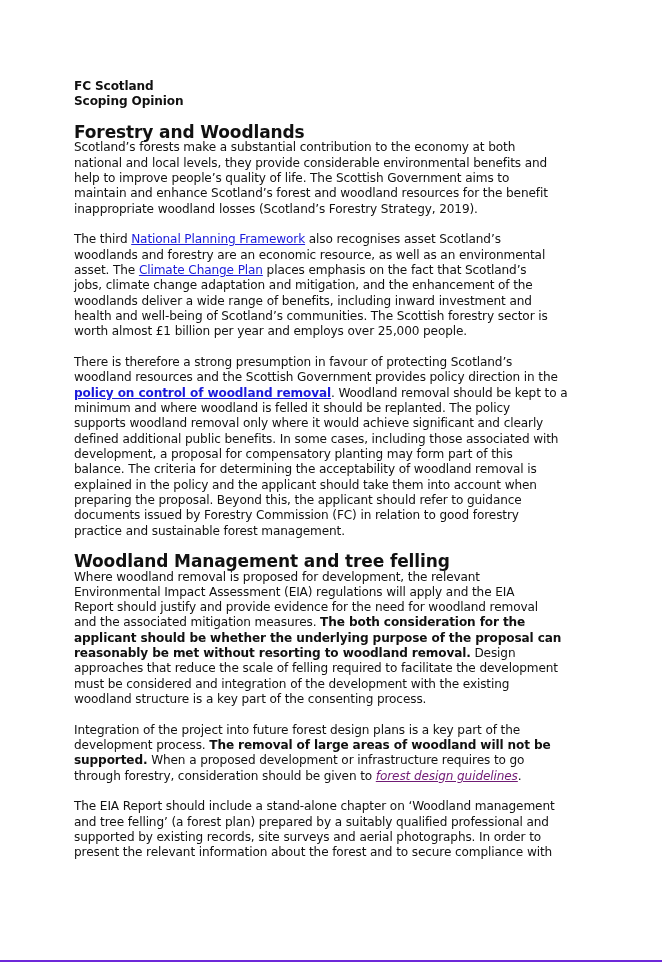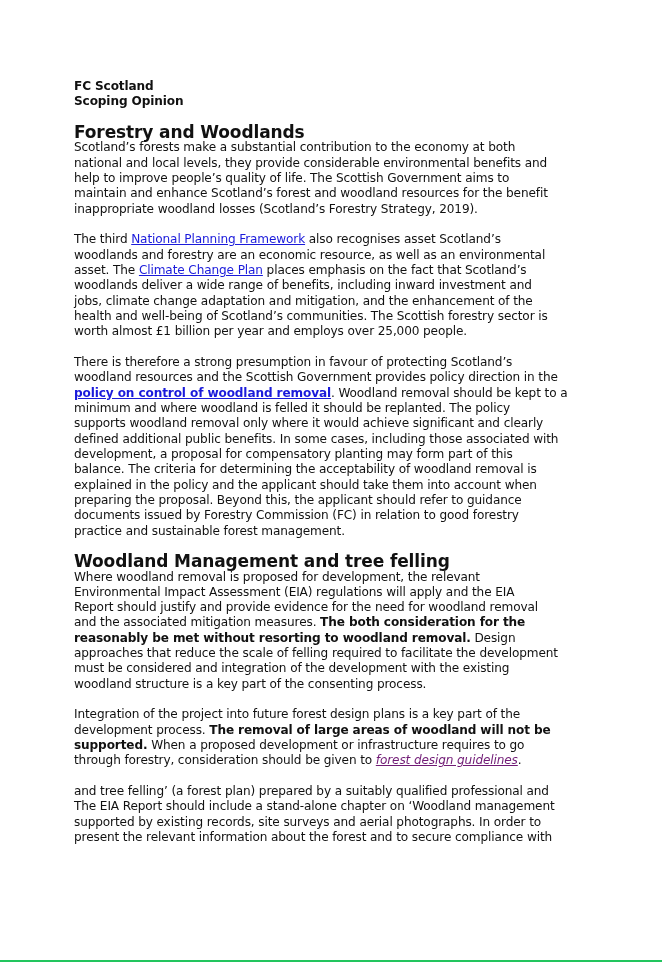--- a/index.html
+++ b/index.html
@@ -1,20 +1,20 @@
 <!DOCTYPE html>
 <html><head>
 <meta charset="utf-8">
 <style>
   html, body { margin: 0; padding: 0; background: #ffffff; }
   body { width: 662px; height: 962px; position: relative; overflow: hidden; }
   .page {
     position: absolute; left: 0; top: 0; width: 662px; height: 960px;
     background: #ffffff;
-    border-bottom: 2px solid #22c55e;
+    border-bottom: 2px solid #6d28d9;
   }
   .content {
     position: absolute; left: 74px; top: 79px; width: 540px;
     font-family: "DejaVu Sans", sans-serif;
     font-size: 12.1px;
     line-height: 15.33px;
     color: #111111;
     letter-spacing: -0.12px;
   }
   .line { display: block; white-space: pre; height: 15.33px; }
@@ -40,22 +40,22 @@
       <span class="line">help to improve people’s quality of life. The Scottish Government aims to</span>
       <span class="line">maintain and enhance Scotland’s forest and woodland resources for the benefit</span>
       <span class="line">inappropriate woodland losses (Scotland’s Forestry Strategy, 2019).</span>
     </div>
     <span class="blank"></span>
 
     <div>
       <span class="line"><span>The third </span><a class="link" href="#" style="color: rgb(26, 26, 219);">National Planning Framework</a><span> also recognises asset Scotland’s</span></span>
       <span class="line">woodlands and forestry are an economic resource, as well as an environmental</span>
       <span class="line"><span>asset. The </span><a class="link" href="#" style="color: rgb(26, 26, 219); text-align: right;">Climate Change Plan</a><span> places emphasis on the fact that Scotland’s</span></span>
+      <span class="line">jobs, climate change adaptation and mitigation, and the enhancement of the</span>
       <span class="line">woodlands deliver a wide range of benefits, including inward investment and</span>
-      <span class="line">jobs, climate change adaptation and mitigation, and the enhancement of the</span>
       <span class="line">health and well-being of Scotland’s communities. The Scottish forestry sector is</span>
       <span class="line">worth almost £1 billion per year and employs over 25,000 people.</span>
     </div>
     <span class="blank"></span>
 
     <div>
       <span class="line">There is therefore a strong presumption in favour of protecting Scotland’s</span>
       <span class="line">woodland resources and the Scottish Government provides policy direction in the</span>
       <span class="line"><a class="link" href="#" style="color: rgb(26, 26, 219); font-weight: bold;">policy on control of woodland removal</a><span>. Woodland removal should be kept to a</span></span>
       <span class="line">minimum and where woodland is felled it should be replanted. The policy</span>
@@ -69,36 +69,37 @@
       <span class="line">practice and sustainable forest management.</span>
     </div>
     <span class="blank"></span>
 
     <span class="line heading">Woodland Management and tree felling</span>
     <div>
       <span class="line">Where woodland removal is proposed for development, the relevant</span>
       <span class="line">Environmental Impact Assessment (EIA) regulations will apply and the EIA</span>
       <span class="line">Report should justify and provide evidence for the need for woodland removal</span>
       <span class="line"><span>and the associated mitigation measures. </span><span class="bold">The both consideration for the</span></span>
+      <span class="line bold">applicant should be whether the underlying purpose of the proposal can</span>
       <span class="line"><span class="bold">reasonably be met without resorting to woodland removal.</span><span> Design</span></span>
       <span class="line">approaches that reduce the scale of felling required to facilitate the development</span>
       <span class="line">must be considered and integration of the development with the existing</span>
       <span class="line">woodland structure is a key part of the consenting process.</span>
     </div>
     <span class="blank"></span>
 
     <div>
       <span class="line">Integration of the project into future forest design plans is a key part of the</span>
       <span class="line"><span>development process. </span><span class="bold">The removal of large areas of woodland will not be</span></span>
       <span class="line"><span class="bold">supported.</span><span> When a proposed development or infrastructure requires to go</span></span>
       <span class="line"><span>through forestry, consideration should be given to </span><a class="link" href="#" style="color: #701a75; font-style: italic;">forest design guidelines</a><span>.</span></span>
     </div>
     <span class="blank"></span>
 
     <div>
+      <span class="line">The EIA Report should include a stand-alone chapter on ‘Woodland management</span>
       <span class="line">and tree felling’ (a forest plan) prepared by a suitably qualified professional and</span>
-      <span class="line">The EIA Report should include a stand-alone chapter on ‘Woodland management</span>
       <span class="line">supported by existing records, site surveys and aerial photographs. In order to</span>
       <span class="line">present the relevant information about the forest and to secure compliance with</span>
     </div>
 
   </div>
 </div>
 
 </body></html>

